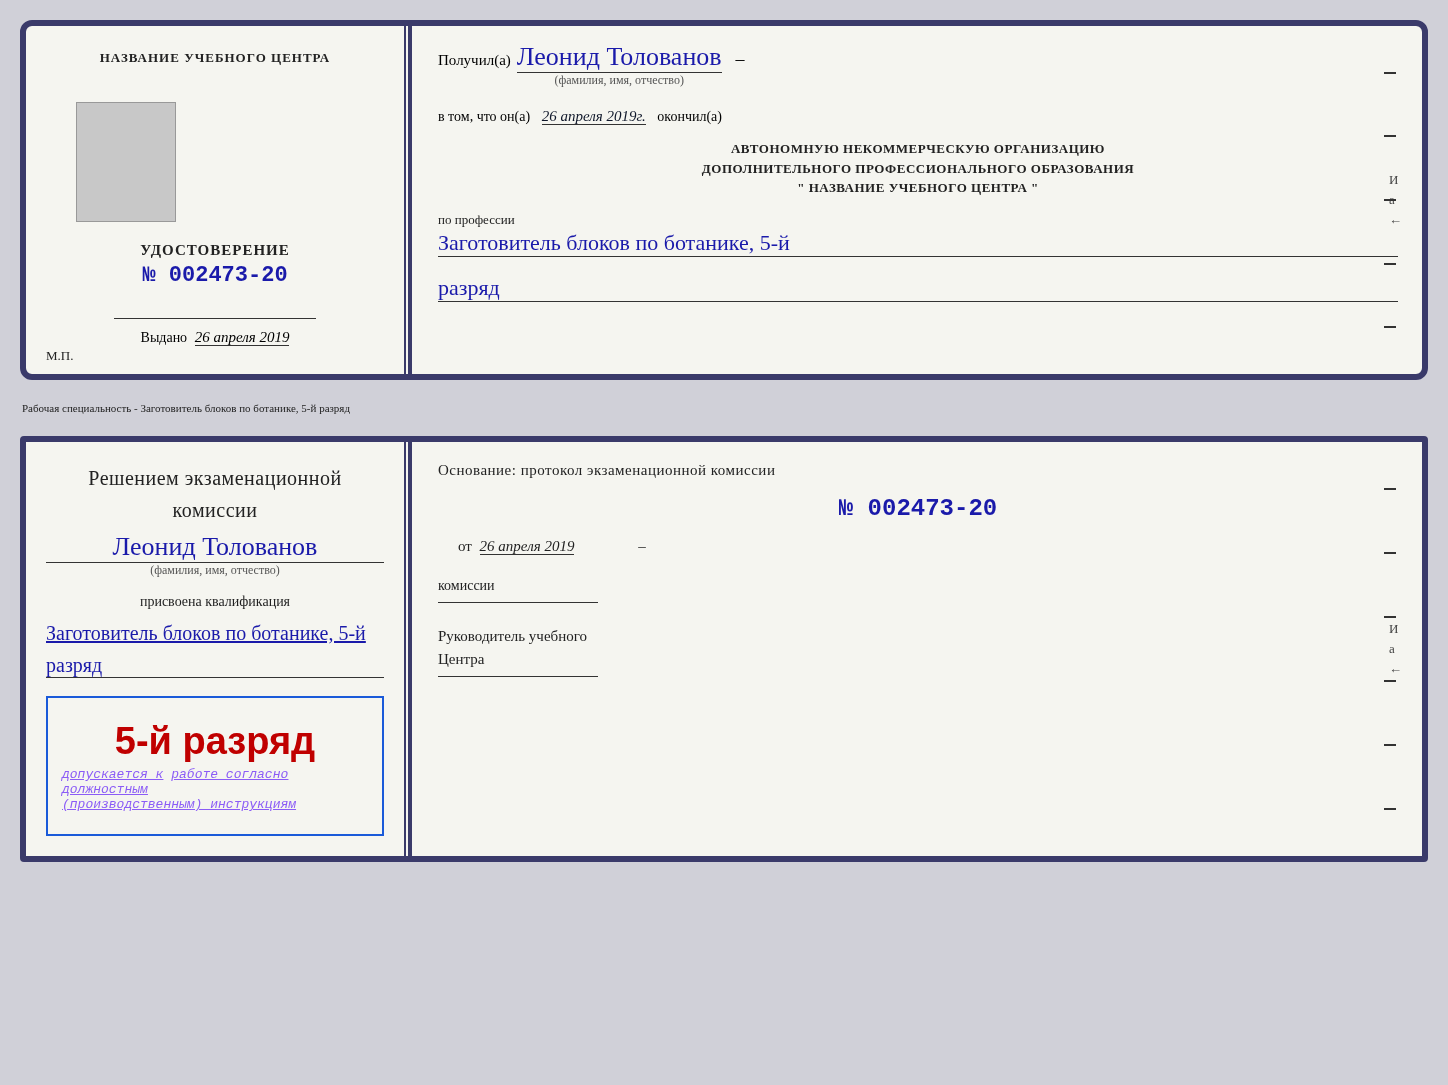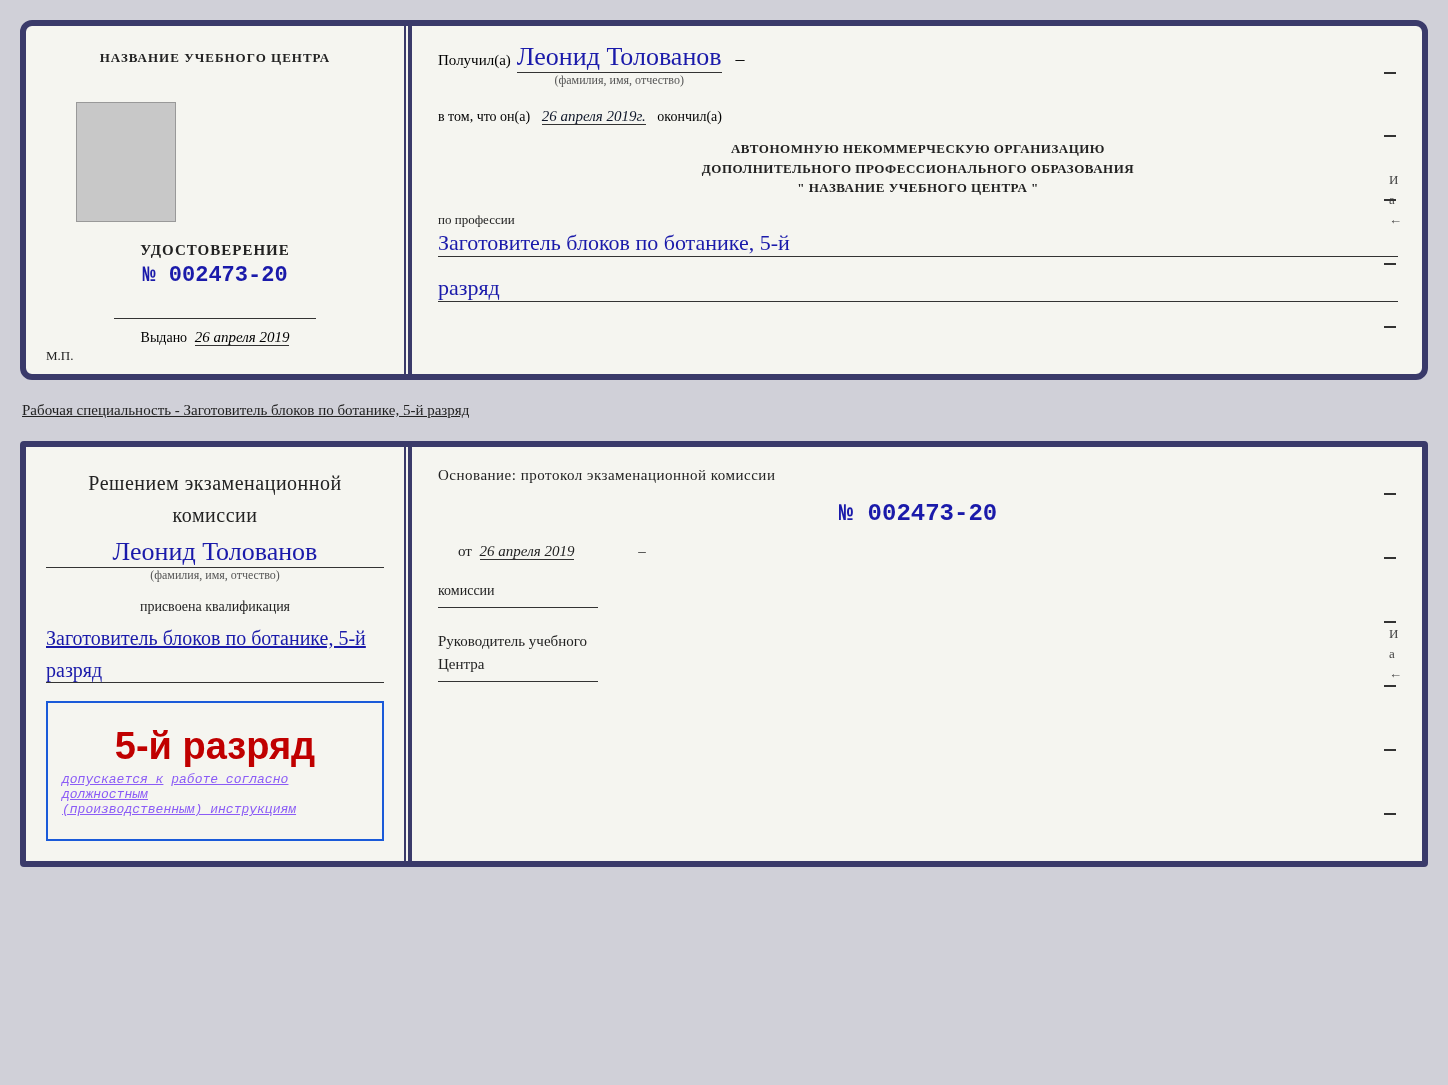--- a/index.html
+++ b/index.html
@@ -156,24 +156,23 @@
 
     .side-dash {
       width: 12px;
       height: 2px;
       background: #333;
       display: block;
     }
 
     
     .specialty-text {
-      font-size: 15px;
+      font-size: 11px;
       color: #222;
       padding: 4px 2px;
-      text-decoration: underline;
     }
 
     
     .qual-card {
       background: #f5f5f0;
       border: 6px solid #3a3a6a;
       border-radius: 4px;
       display: flex;
       min-height: 340px;
       position: relative;

